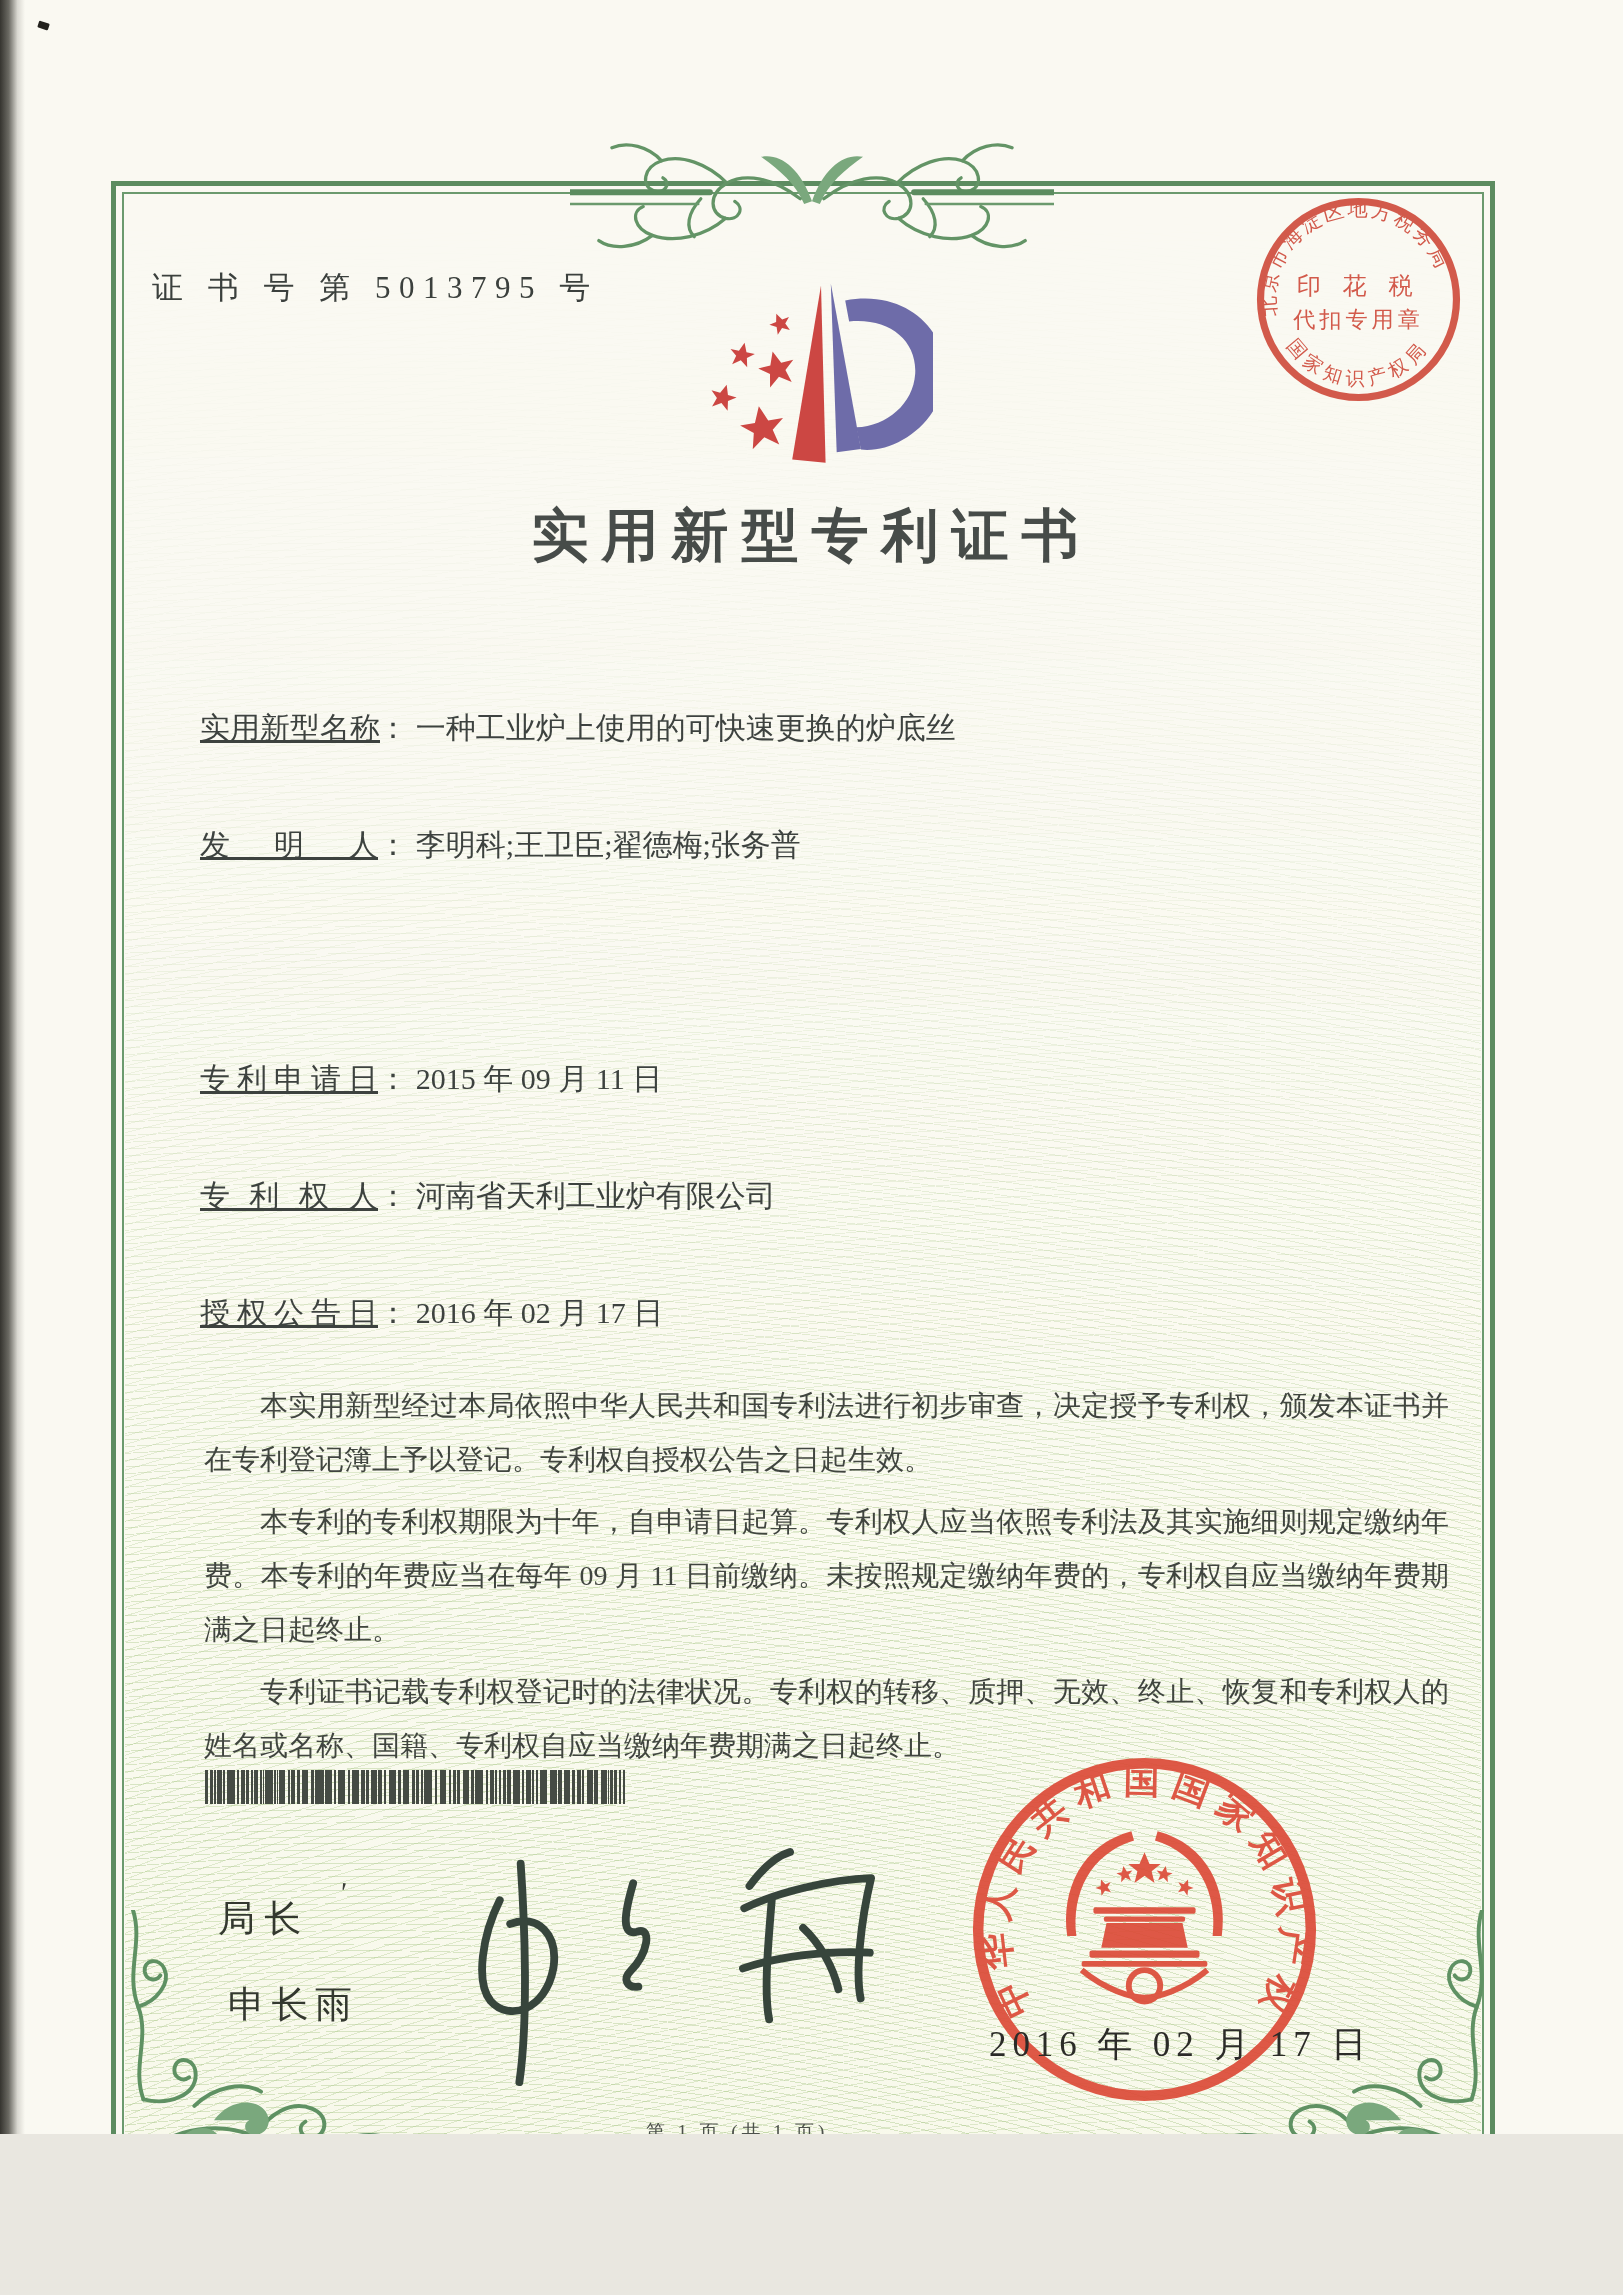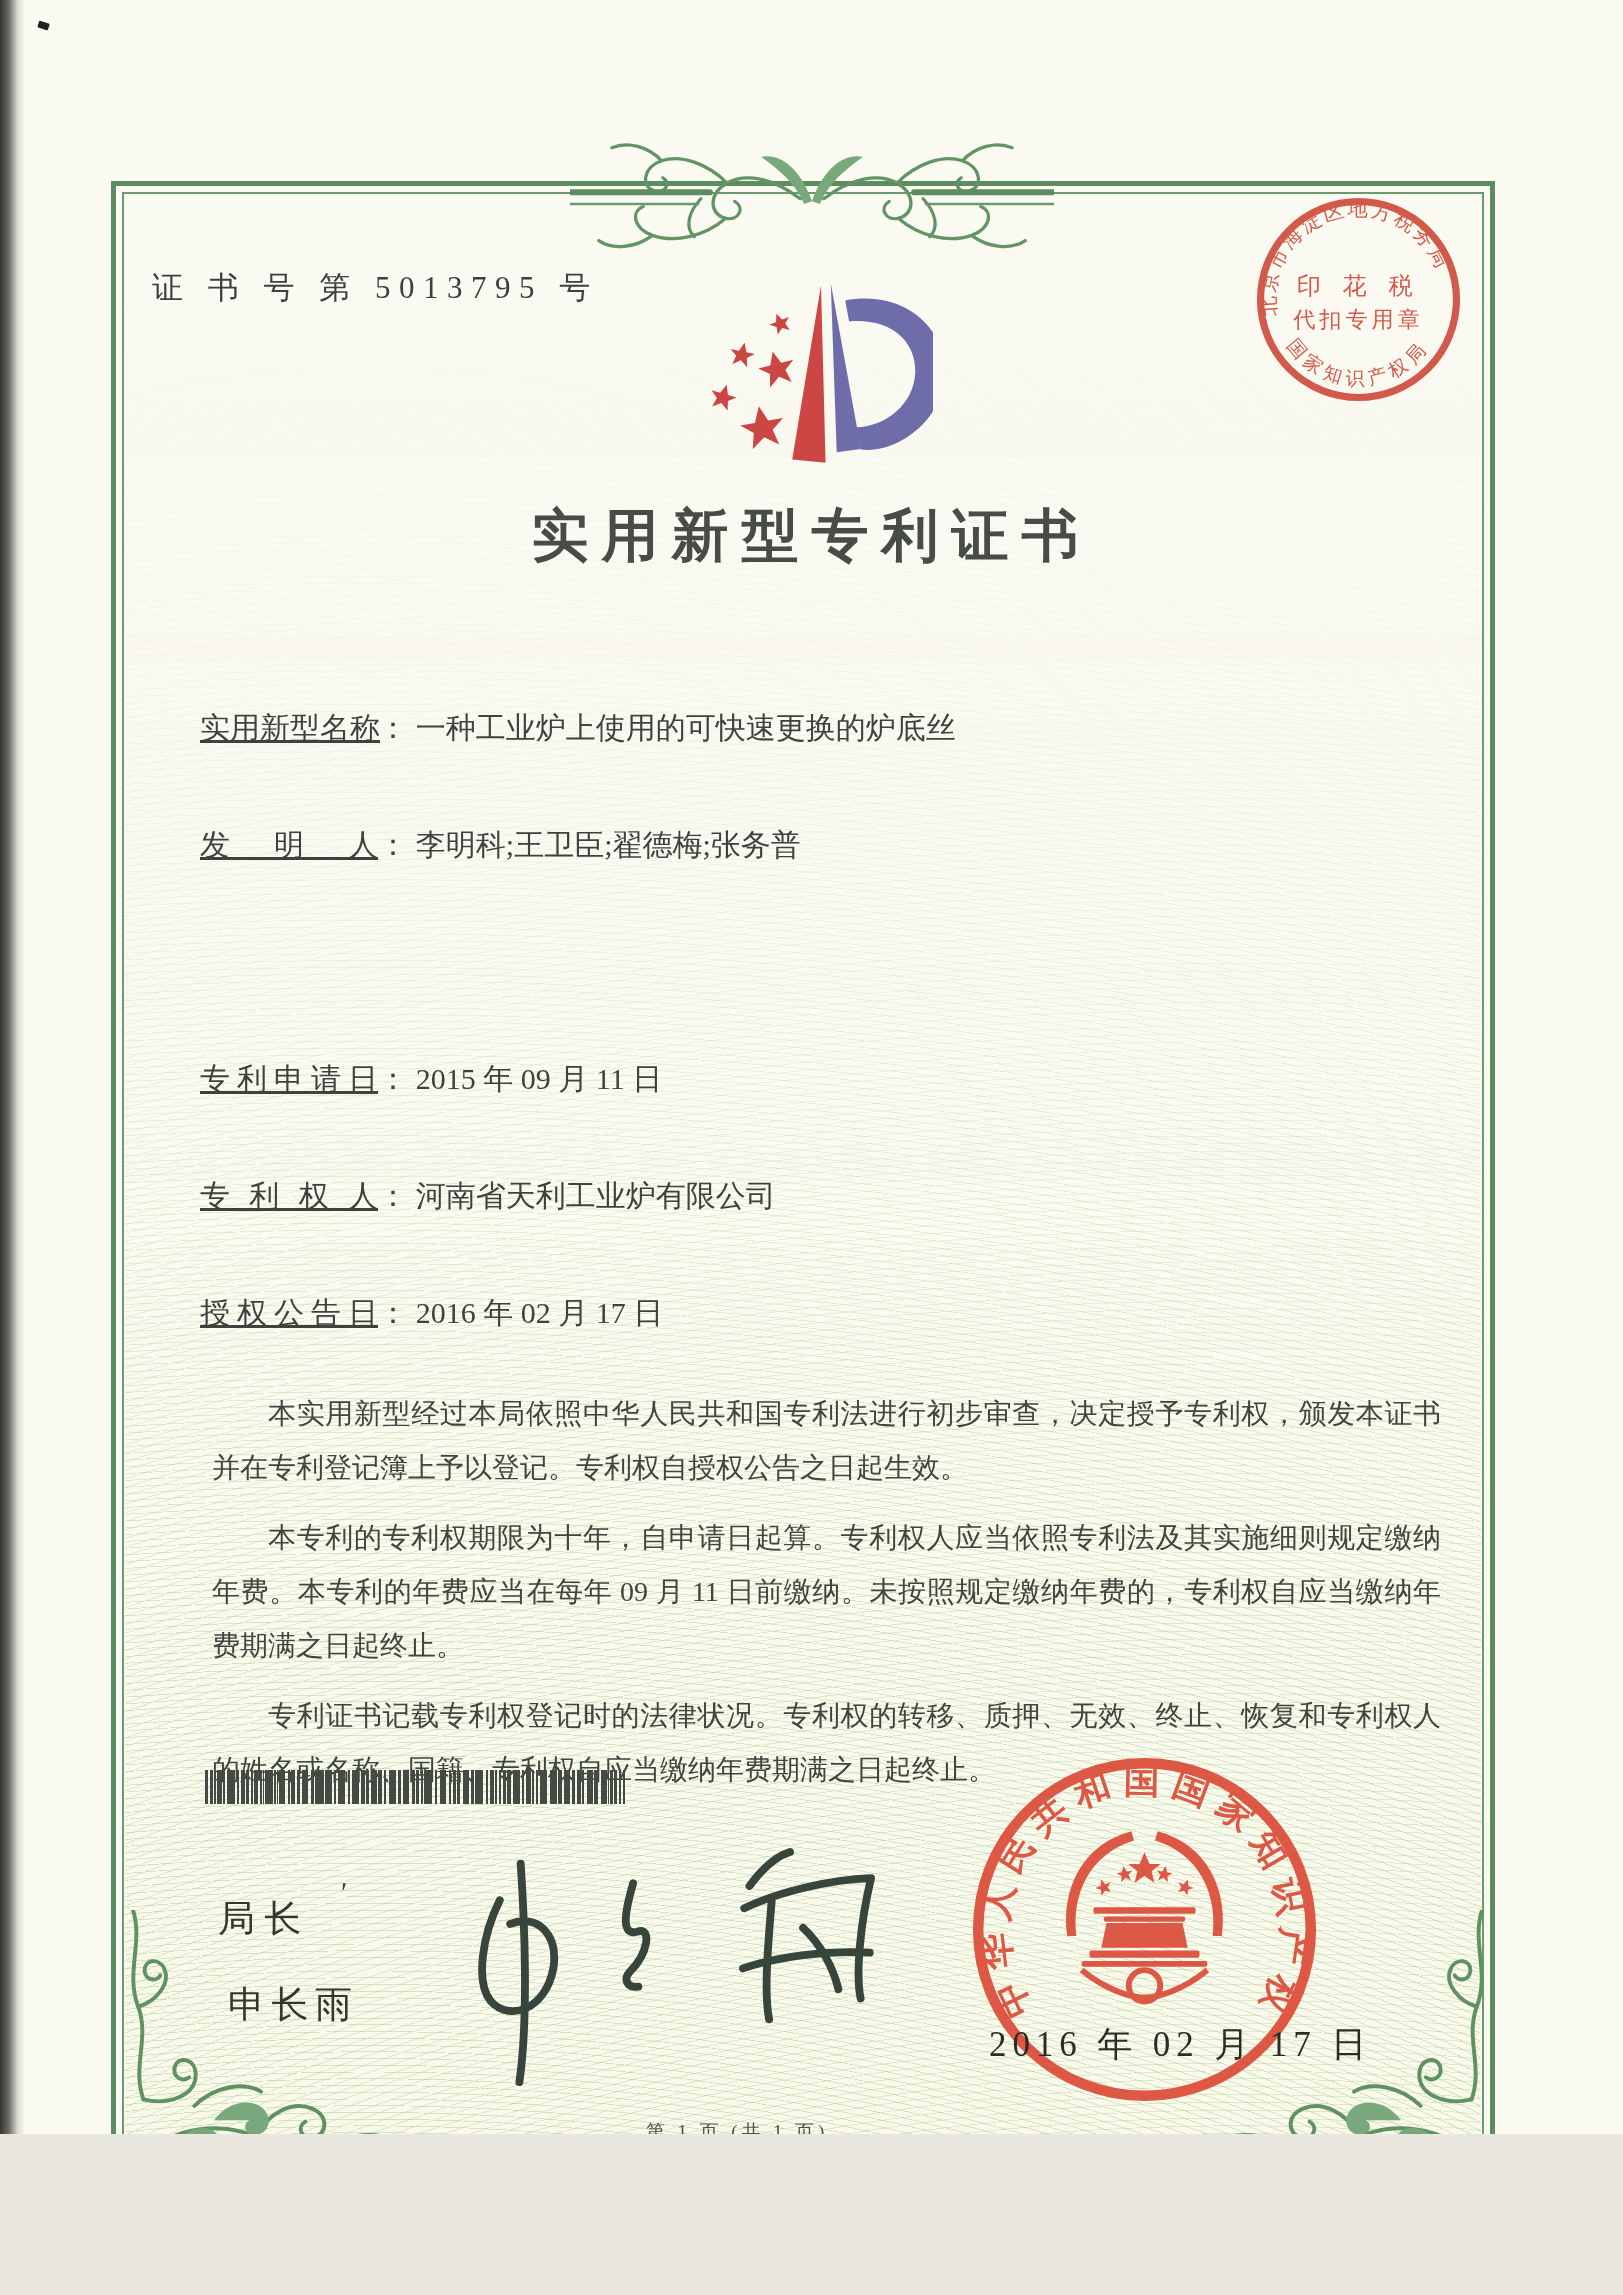--- a/index.html
+++ b/index.html
@@ -33,21 +33,21 @@
   
   .cert-no{position:absolute;left:152px;top:267px;font-size:31px;letter-spacing:8.5px;color:#3b403d;}
   .logo{position:absolute;left:692px;top:256px;width:241px;height:208px;}
   .title{position:absolute;left:0;width:100%;top:498px;text-align:center;
     font-size:57px;font-weight:bold;letter-spacing:13px;color:#474c49;}
   .field-row{position:absolute;left:200px;font-size:30px;color:#3d423f;white-space:nowrap;}
   .fl{display:inline-block;width:178px;text-align:justify;text-align-last:justify;vertical-align:bottom;text-decoration:underline;}
   .fv{margin-left:7.8px;}
   .body-text{position:absolute;left:196px;top:1371px;width:1261px;font-size:28px;line-height:54px;
     text-align:justify;color:#40453f;}
-  .body-text p{margin:16px;text-indent:2em;font-family:Liberation Serif, serif;}
+  .body-text p{margin:8px;text-indent:2em;font-family:Liberation Serif, serif;}
   .barcode{position:absolute;left:205px;top:1770px;width:420px;height:34px;
     background:
       repeating-linear-gradient(90deg,#454b44 0 2px,rgba(0,0,0,0) 2px 4.6px),
       repeating-linear-gradient(90deg,#454b44 0 1.3px,rgba(0,0,0,0) 1.3px 7.2px),
       repeating-linear-gradient(90deg,#454b44 0 3.3px,rgba(0,0,0,0) 3.3px 12.4px),
       repeating-linear-gradient(90deg,rgba(0,0,0,0) 0 15px,#454b44 15px 17px);}
   .director-label{position:absolute;left:218px;top:1894px;font-size:37px;letter-spacing:9.2px;color:#33382f;
     font-family:"Liberation Sans","DejaVu Sans",sans-serif;}
   .director-name{position:absolute;left:228px;top:1980px;font-size:37px;letter-spacing:6.5px;color:#33382f;
     font-family:"Liberation Sans","DejaVu Sans",sans-serif;}

